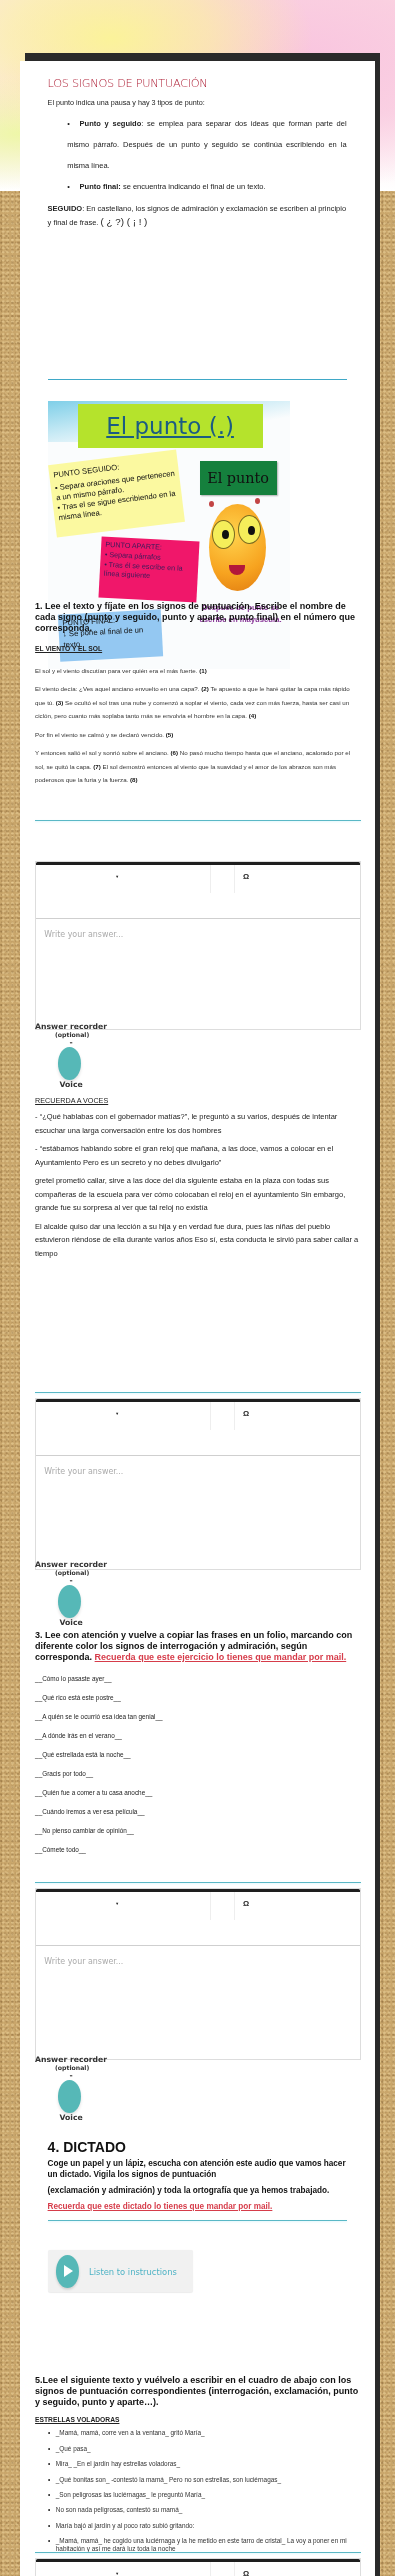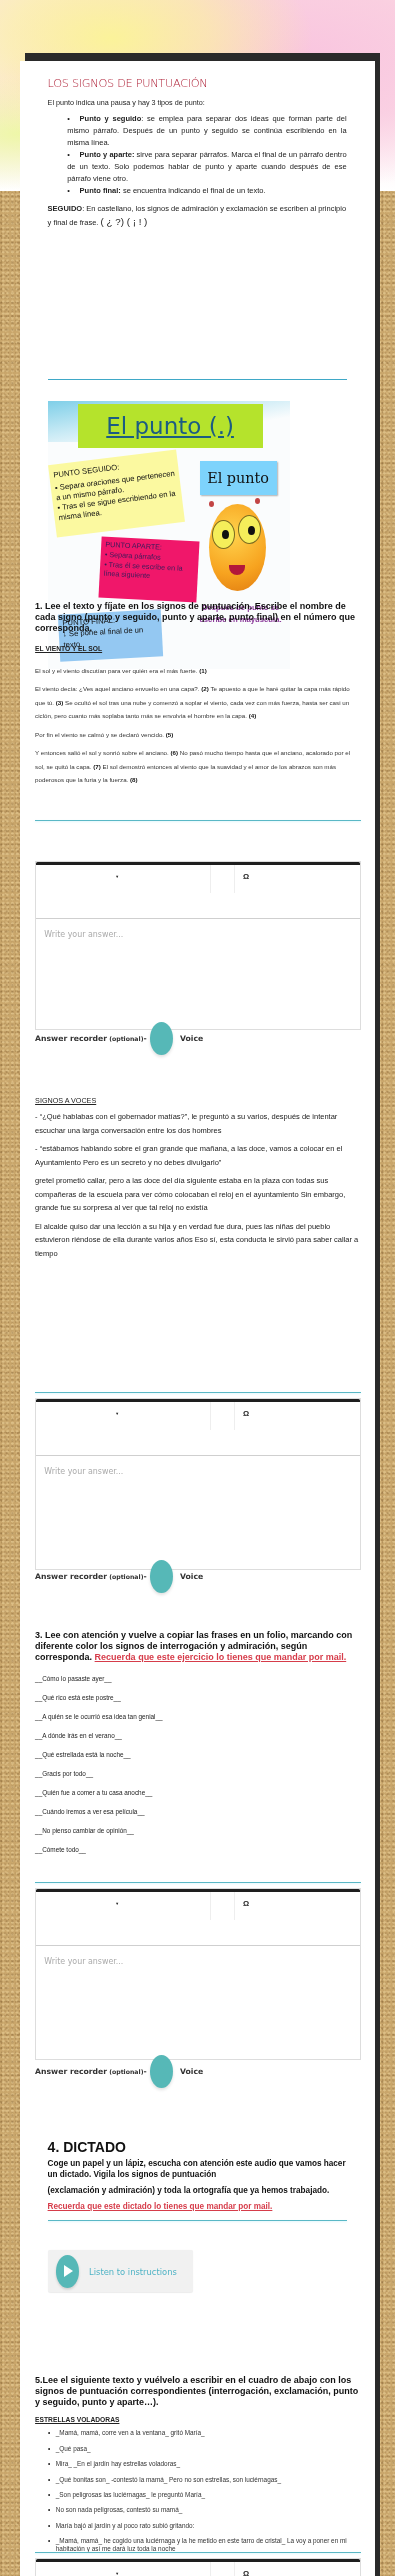--- a/index.html
+++ b/index.html
@@ -39,21 +39,21 @@
   }
   .card {
     position: absolute; left: 19.6px; top: 61px;
     width: 355px; height: 2682px; background: #fff;
   }
   .sec { position: absolute; left: 0; width: 355px; }
   .inner { padding-left: 28px; padding-right: 28px; }
   .inner2 { padding-left: 15.5px; padding-right: 15.5px; }
   .h-red { color: #b0243a; font-size: 11.3px; font-weight: 300; font-family: "DejaVu Sans", sans-serif; letter-spacing: -0.3px; }
   .p { font-size: 7.2px; line-height: 11.3px; color: #222; }
-  .intro-list { list-style: none; padding-left: 19.6px; margin-top: 5.2px; font-size: 7.5px; line-height: 12px; text-align: justify; }
+  .intro-list { list-style: none; padding-left: 19.6px; margin-top: 5.2px; font-size: 7.5px; line-height: 21px; text-align: justify; }
   .intro-list li b { font-weight: bold; }
   .bullet { display: inline-block; width: 12.4px; }
   .hr-teal { height: 0.5px; background: #3fa8c7; }
   .hr-teal2 { height: 0.5px; background: #5ab8c6; box-shadow: 0 1px 2.1px rgba(120,220,240,0.3); }
   .q-title { font-size: 9px; line-height: 11px; font-weight: bold; color: #111; }
   .q-title.normal { font-weight: 600; }
   .subhead { font-size: 6.7px; font-weight: bold; text-decoration: underline; }
   .story p { font-size: 6.2px; line-height: 13.4px; color: #333; margin-top: 4.1px; }
   .story p b { color: #111; }
   .story2 p { font-size: 7.5px; line-height: 13.4px; color: #222; margin-top: 5.2px; }
@@ -62,39 +62,39 @@
   
   .editor { position: absolute; left: 15.5px; width: 326px; border: 0.5px solid #ddd; background: #fff; }
   .editor-top { height: 3.1px; background: #1e1e1e; border-radius: 1.5px 1.5px 0 0; }
   .toolbar { height: 54px; position: relative; border-bottom: 1px solid #cfcfcf; }
   .tb-caret { position: absolute; left: 80px; top: 9.3px; font-size: 4.6px; color: #222; }
   .tb-sep1 { position: absolute; left: 174px; top: 0; width: 0.5px; height: 28px; background: #eee; }
   .tb-sep2 { position: absolute; left: 198px; top: 0; width: 0.5px; height: 28px; background: #eee; }
   .tb-omega { position: absolute; left: 207px; top: 7.2px; font-size: 7.7px; font-weight: bold; color: #222; }
   .answer { width: 100%; border: none; outline: none; resize: none; padding: 10.3px 8.2px; font-family: "DejaVu Sans Condensed", "DejaVu Sans", sans-serif; font-size: 8.8px; color: #333; }
   .answer::placeholder { color: #aaa; }
-  .recorder { position: absolute; left: 15.5px; display: flex; align-items: center; font-family: "DejaVu Sans", sans-serif; font-weight: bold; color: #333; font-size: 7.7px; }
+  .recorder { position: absolute; left: 15.5px; display: flex; align-items: center; font-family: "DejaVu Sans", sans-serif; font-weight: bold; color: #333; font-size: 7.7px; flex-direction: column; }
   .recorder .opt { font-size: 6.2px; margin-left: 2.1px; }
   .rec-btn { width: 23px; height: 33px; border-radius: 50%; background: #56b8b7; margin: 0 7.2px 0 3.1px; box-shadow: 0 2.1px 3.1px rgba(0,0,0,0.12); border: none; cursor: pointer; }
   .listen-btn { position: absolute; left: 28px; width: 145px; height: 42px; background: #f1f1f1; border-radius: 2.1px; box-shadow: 0 0.5px 1px rgba(0,0,0,0.08); display: flex; align-items: center; cursor: pointer; }
   .play-circ { width: 23px; height: 33px; border-radius: 50%; background: #56b8b7; margin-left: 8.2px; margin-right: 10.3px; display: flex; align-items: center; justify-content: center; box-shadow: 0 1.5px 2.6px rgba(0,0,0,0.15); }
   .play-tri { width: 0; height: 0; border-left: 9.3px solid #fff; border-top: 6.2px solid transparent; border-bottom: 6.2px solid transparent; margin-left: 2.1px; }
   .listen-label { color: #4fb3c5; font-size: 9.3px; font-family: "DejaVu Sans Condensed", "DejaVu Sans", sans-serif; }
   .ex5-list { list-style: none; padding-left: 13px; margin-top: 6.2px; }
   .ex5-list li { font-size: 6.4px; line-height: 7.7px; color: #333; margin-bottom: 7.7px; position: relative; padding-left: 7.7px; }
   .ex5-list li::before { content: "•"; position: absolute; left: 0; top: 0; color: #111; }
   
   .illu { position: absolute; left: 28px; width: 242px; height: 268px; background: #fafcfd; overflow: hidden; }
   .illu .swoosh { position: absolute; left: 0; top: 0; width: 242px; height: 41px; background: linear-gradient(170deg, #7fcfe8 0%, #c8eaf5 40%, transparent 70%); }
   .illu .title-box { position: absolute; left: 30px; top: 3.1px; width: 185px; height: 44px; background: #b5e32c; display: flex; align-items: center; justify-content: center; }
   .illu .title-box span { font-size: 23px; color: #1b5c83; text-decoration: underline; font-family: "DejaVu Sans", sans-serif; }
   .box-yellow { position: absolute; left: 4.1px; top: 56px; width: 129px; height: 73px; background: #fbf9a0; transform: rotate(-7deg); padding: 6.2px 4.1px; font-size: 7.7px; color: #111; line-height: 10.3px; }
   .box-pink { position: absolute; left: 52px; top: 138px; width: 98px; height: 61px; background: #f0176a; transform: rotate(3deg); padding: 3.1px 4.1px; font-size: 7.2px; color: #3a1a5a; line-height: 9.8px; }
   .box-blue { position: absolute; left: 11.3px; top: 211px; width: 103px; height: 47px; background: #94c8f2; transform: rotate(-3deg); padding: 4.1px; font-size: 7.7px; color: #111; line-height: 10.8px; }
-  .box-punto { position: absolute; left: 152px; top: 60px; width: 77px; height: 34px; background: #7dd3fc; display: flex; align-items: center; justify-content: center; font-family: "DejaVu Serif", serif; font-size: 14.4px; color: #111; box-shadow: 1px 1px 1.5px rgba(0,0,0,0.3); }
+  .box-punto { position: absolute; left: 152px; top: 60px; width: 77px; height: 34px; background: #15803d; display: flex; align-items: center; justify-content: center; font-family: "DejaVu Serif", serif; font-size: 14.4px; color: #111; box-shadow: 1px 1px 1.5px rgba(0,0,0,0.3); }
   .face { position: absolute; left: 161px; top: 103px; width: 57px; height: 87px; border-radius: 50%; background: radial-gradient(circle at 40% 35%, #ffd34d 0%, #f7a31f 60%, #e07a10 100%); }
   .face .eye1, .face .eye2 { position: absolute; top: 15.5px; width: 23px; height: 29px; border-radius: 50%; background: #f5ee5a; border: 0.5px solid #7a6a20; }
   .face .eye1 { left: 3.1px; } .face .eye2 { left: 29px; top: 11.3px; }
   .face .pupil { position: absolute; width: 7.2px; height: 9.3px; background: #111; border-radius: 50%; top: 9.3px; left: 9.3px; }
   .face .mouth { position: absolute; left: 20.6px; top: 61px; width: 15.5px; height: 10.3px; border-radius: 0 0 10.3px 10.3px; background: #b3173a; }
   .antenna { position: absolute; width: 5.2px; height: 6.2px; border-radius: 50%; background: #c24545; }
   .despues { position: absolute; left: 149px; top: 201px; width: 88px; text-align: center; color: #8b3a9a; font-size: 7.7px; line-height: 12px; font-weight: bold; }
 </style>
 </head>
 <body>
@@ -104,21 +104,20 @@
 </div>
 
 <div class="card-shadow"></div>
 <div class="card">
 
   <div class="sec inner" style="top:15.5px;">
     <div class="h-red">LOS SIGNOS DE PUNTUACIÓN</div>
     <div class="p" style="margin-top:7.2px;">El punto indica una pausa y hay 3 tipos de punto:</div>
     <ul class="intro-list">
       <li><span class="bullet">•</span><b>Punto y seguido</b><span>:</span><span> se emplea para separar dos ideas que forman parte del mismo párrafo. Después de un punto y seguido se continúa escribiendo en la misma línea.</span></li>
-      <li><span class="bullet">•</span><b>Punto y aparte:</b><span> sirve para separar párrafos. Marca el final de un párrafo dentro de un texto. Solo podemos hablar de punto y aparte cuando después de ese párrafo viene otro.</span></li>
       <li><span class="bullet">•</span><b>Punto final:</b><span> se encuentra indicando el final de un texto.</span></li>
     </ul>
     <div class="p" style="margin-top:5.2px;font-size:7.5px;line-height:13px;">
       <b>SEGUIDO</b><span>: En castellano, los signos de admiración y exclamación se escriben al principio y final de frase. </span><span style="font-size:9.8px;">( ¿ ?) ( ¡ ! )</span>
     </div>
   </div>
 
   <div class="sec" style="top:318px;left:28px;width:299px;">
       <div class="hr-teal"></div>
     </div>
@@ -183,25 +182,25 @@
   </div>
   <div class="recorder" style="top:961px;">
     <span>Answer recorder</span>
       <span class="opt">(optional)</span>
       <span> -</span>
     <button class="rec-btn"></button>
     <span>Voice</span>
   </div>
 
   <div class="sec inner2" style="top:1030px;">
-    <div class="subhead" style="margin-top:5.2px;font-size:7.2px;font-weight:normal;">SIGNOS A VOCES</div>
+    <div class="subhead" style="margin-top:5.2px;font-size:7.2px;font-weight:normal;">RECUERDA A VOCES</div>
     <div class="story2">
       <p>- “¿Qué hablabas con el gobernador matías?”, le preguntó a su varios, después de intentar escuchar una larga conversación entre los dos hombres</p>
-      <p>- “estábamos hablando sobre el gran grande que mañana, a las doce, vamos a colocar en el Ayuntamiento  Pero es un secreto y no debes divulgarlo”</p>
-      <p>gretel prometió callar, pero a las doce del día siguiente estaba en la plaza con todas sus compañeras de la escuela para ver cómo colocaban el reloj en el ayuntamiento  Sin embargo, grande fue su sorpresa al ver que tal reloj no existía</p>
+      <p>- “estábamos hablando sobre el gran reloj que mañana, a las doce, vamos a colocar en el Ayuntamiento  Pero es un secreto y no debes divulgarlo”</p>
+      <p>gretel prometió callar, sirve a las doce del día siguiente estaba en la plaza con todas sus compañeras de la escuela para ver cómo colocaban el reloj en el ayuntamiento  Sin embargo, grande fue su sorpresa al ver que tal reloj no existía</p>
       <p> El alcalde quiso dar una lección a su hija y en verdad fue dura, pues las niñas del pueblo estuvieron riéndose de ella durante varios años  Eso sí, esta conducta le sirvió para saber callar a tiempo</p>
     </div>
   </div>
   <div class="sec" style="top:1331px;left:15.5px;width:326px;">
       <div class="hr-teal2"></div>
     </div>
 
   <div class="editor" style="top:1337px;">
     <div class="editor-top"></div>
     <div class="toolbar">

